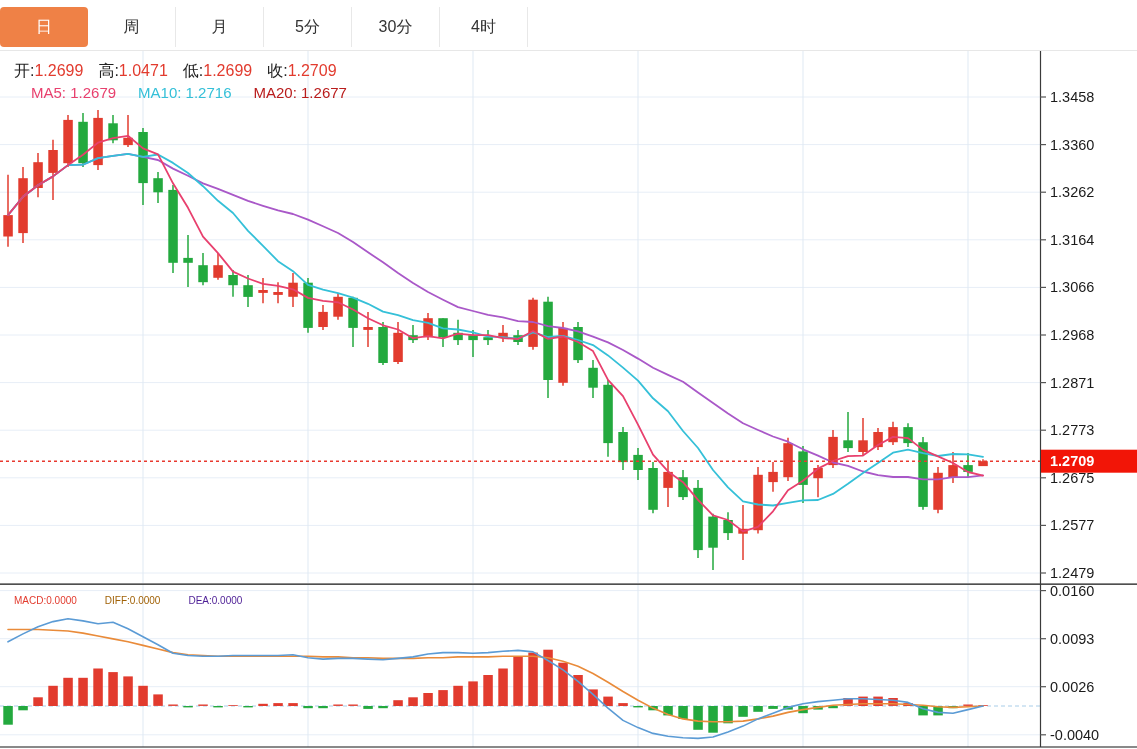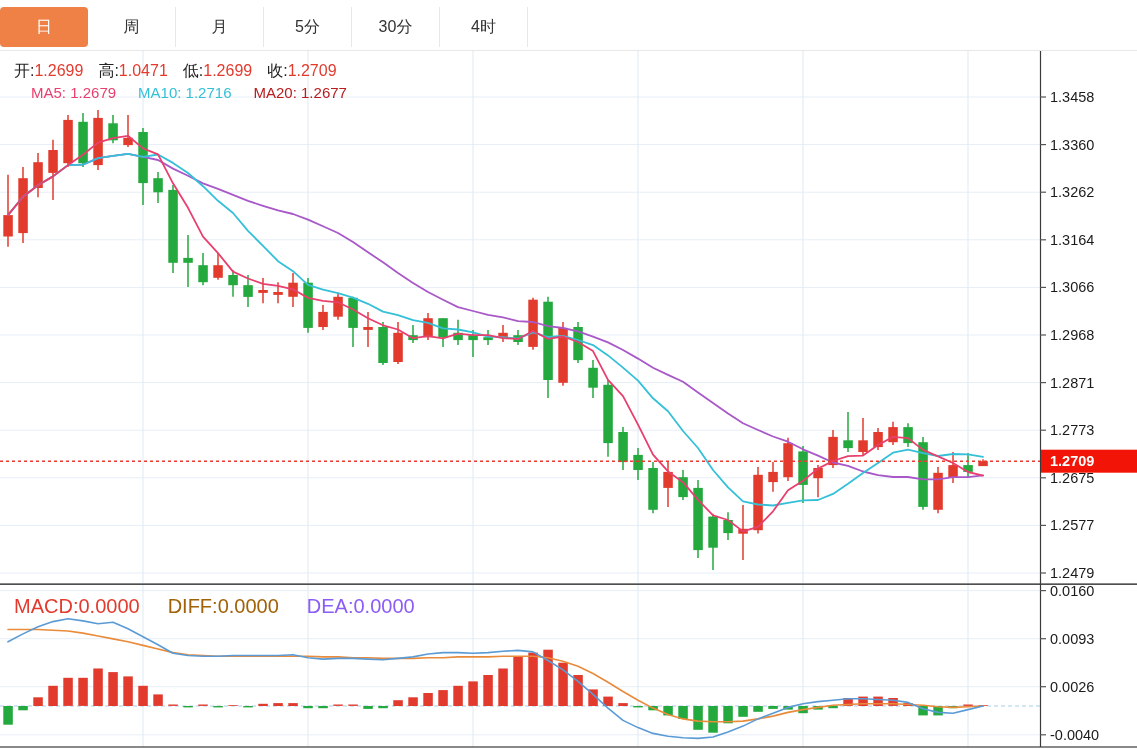--- a/index.html
+++ b/index.html
@@ -9,21 +9,21 @@
   .tabbar{position:absolute;top:7px;left:0;height:40px;display:flex;z-index:3;}
   .tab{width:88px;height:40px;display:flex;align-items:center;justify-content:center;
        font-size:16px;color:#333;background:#fff;border-right:1px solid #e8e8e8;
        box-sizing:border-box;cursor:pointer;}
   .tab.active{background:#ef8146;color:#fff;border-radius:4px;border-right:none;}
   .tab-underline{position:absolute;top:50px;left:0;width:1137px;height:1px;background:#e7e7e7;z-index:2;}
   .ohlc-row{position:absolute;top:61px;left:14px;z-index:2;display:flex;gap:15px;font-size:16px;}
   .ohlc-item .lab{color:#222;}
   .ohlc-item .val{color:#e23b2e;}
   .ma-row{position:absolute;top:84px;left:14px;z-index:2;display:flex;gap:22px;font-size:15px;margin-left:17px;}
-  .macd-row{position:absolute;top:595px;left:14px;z-index:2;display:flex;gap:28px;font-size:20px;}
+  .macd-row{position:absolute;top:595px;left:14px;z-index:2;display:flex;gap:28px;font-size:10px;}
   .kv{white-space:nowrap;}
 </style>
 </head>
 <body>
 
 <div id="app">
   <svg id="chart-svg" width="1137" height="749" viewBox="0 0 1137 749">
       <g>
         <line x1="0" y1="97" x2="1040" y2="97" stroke="#e7eef7" stroke-width="1"></line>
         <line x1="0" y1="144.6" x2="1040" y2="144.6" stroke="#e7eef7" stroke-width="1"></line>
@@ -326,15 +326,15 @@
 
   <div class="ma-row">
     <span class="kv" id="ma5-kv" style="color: rgb(232, 64, 110);"><span>MA5:</span> <span>1.2679</span></span>
     <span class="kv" id="ma10-kv" style="color: rgb(53, 192, 216);"><span>MA10:</span> <span>1.2716</span></span>
     <span class="kv" id="ma20-kv" style="color: #b91c1c;"><span>MA20:</span> <span>1.2677</span></span>
   </div>
 
   <div class="macd-row">
     <span class="kv" id="macd-kv" style="color: rgb(226, 59, 46);"><span>MACD:</span><span>0.0000</span></span>
     <span class="kv" id="diff-kv" style="color: #a16207;"><span>DIFF:</span><span>0.0000</span></span>
-    <span class="kv" id="dea-kv" style="color: #8b5cf6;"><span>DEA:</span><span>0.0000</span></span>
+    <span class="kv" id="dea-kv" style="color: #4c1d95;"><span>DEA:</span><span>0.0000</span></span>
   </div>
 </div>
 
 </body></html>

